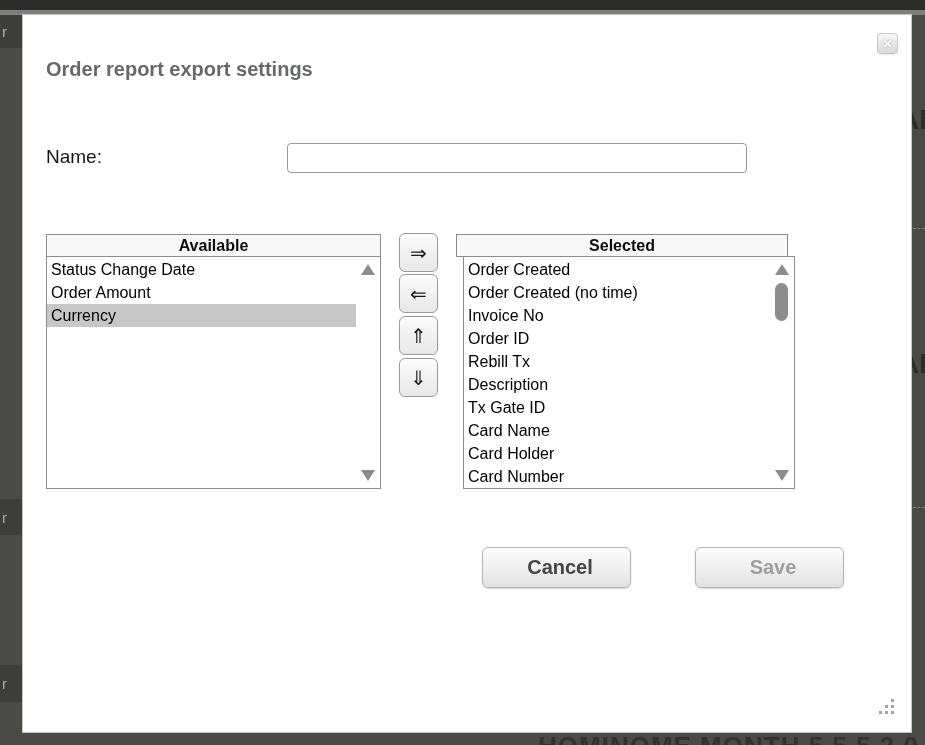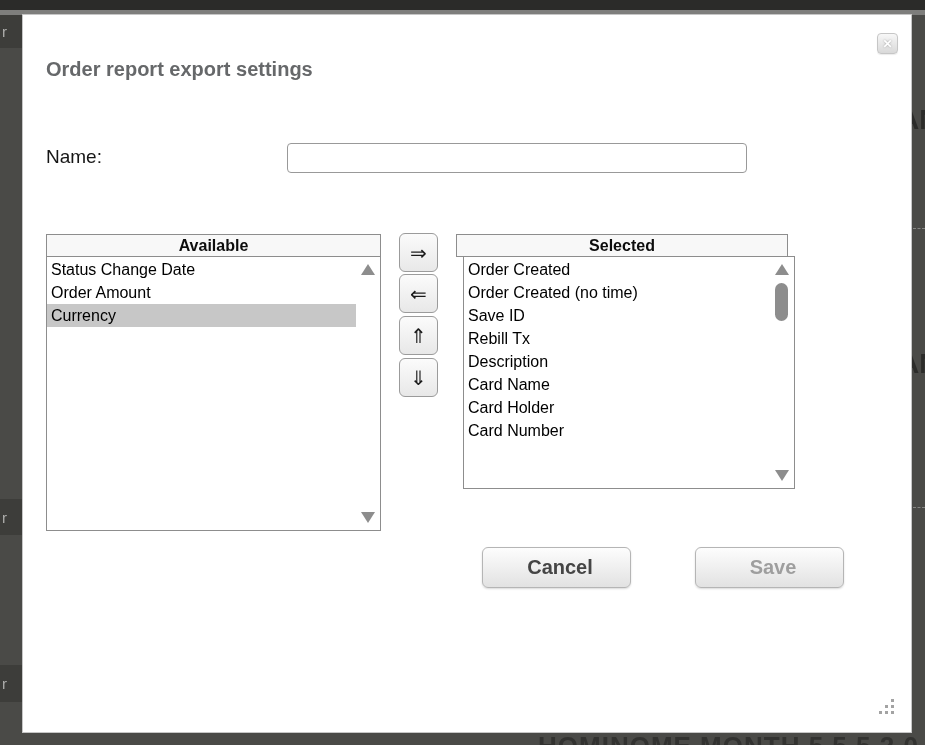--- a/index.html
+++ b/index.html
@@ -39,21 +39,21 @@
   .name-label{ position:absolute; left:23px; top:131px; font-size:19px; color:#161616; }
   .name-input{ position:absolute; left:264px; top:128px; width:460px; height:30px;
                border:1px solid #999; border-radius:4px; background:#fff;
                font-size:16px; padding:0 8px; font-family:"Liberation Sans",sans-serif; outline:none; }
   
   .panel-header { position:absolute; height:23px; background:#f8f8f8; border:1px solid #8d8d8d;
                   font-size:16px; font-weight:bold; color:#0d0d0d; text-align:center; line-height:21px; }
   .hdr-available { left:23px;  top:219px; width:335px; }
   .hdr-selected  { left:433px; top:219px; width:332px; }
   .list-box { position:absolute; background:#fff; border:1px solid #8d8d8d; overflow:hidden; }
-  .box-available { left:23px;  top:241px; width:335px; height:275px; }
+  .box-available { left:23px;  top:241px; width:335px; height:233px; }
   .box-selected  { left:440px; top:241px; width:332px; height:233px; }
   .list-body { position:absolute; left:0; top:1px; right:0; bottom:0; }
   .list-item { height:23px; line-height:23px; font-size:16px; color:#000;
                padding-left:4px; margin-right:24px; white-space:nowrap; overflow:hidden; cursor:default; }
   .list-item.selected { background:#c7c7c7; }
   
   .sb-up, .sb-down { position:absolute; right:5px; width:0; height:0;
                      border-left:7px solid transparent; border-right:7px solid transparent; cursor:pointer; }
   .sb-up   { top:7px;    border-bottom:11px solid #8d8d8d; }
   .sb-down { bottom:7px; border-top:11px solid #8d8d8d; }
@@ -136,23 +136,25 @@
       </button>
     <button class="xfer x4">
         <span>⇓</span>
       </button>
 
     <div class="panel-header hdr-selected">Selected</div>
     <div class="list-box box-selected">
       <div class="list-body">
           <div class="list-item">Order Created</div>
           <div class="list-item">Order Created (no time)</div>
-          <div class="list-item">Save ID</div>
+          <div class="list-item">Invoice No</div>
+          <div class="list-item">Order ID</div>
           <div class="list-item">Rebill Tx</div>
           <div class="list-item">Description</div>
+          <div class="list-item">Tx Gate ID</div>
           <div class="list-item">Card Name</div>
           <div class="list-item">Card Holder</div>
           <div class="list-item">Card Number</div>
         </div>
       <div class="sb-up"></div>
       <div class="sb-thumb"></div>
       <div class="sb-down"></div>
     </div>
 
     <button class="action-btn btn-cancel">Cancel</button>

